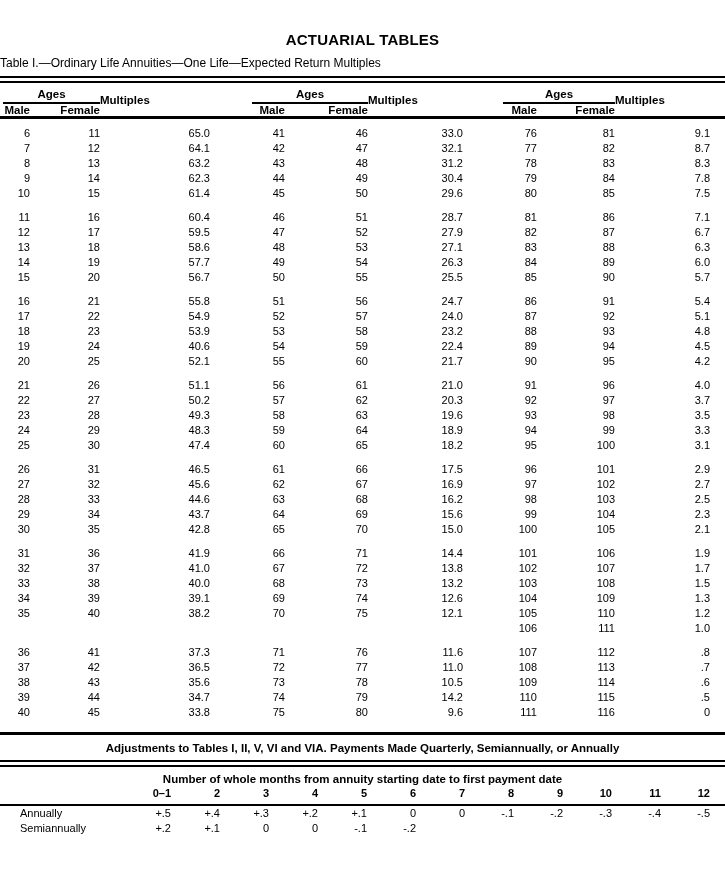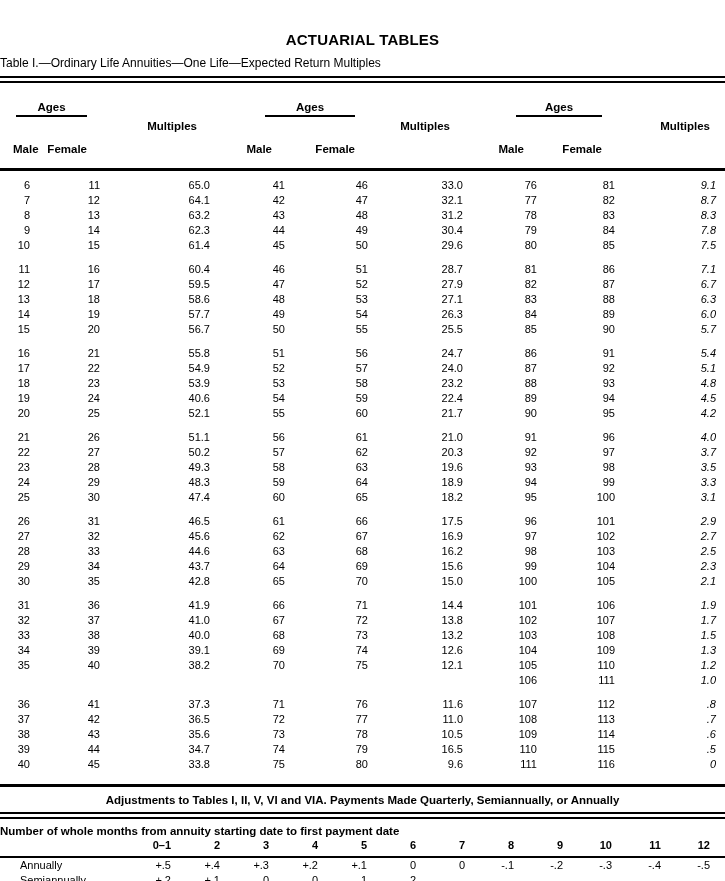--- a/index.html
+++ b/index.html
@@ -10,37 +10,37 @@
   .intro { font-size:12px; margin:0 0 7px; white-space:nowrap; }
   .caption { font-size:12px; margin:0 0 6px; white-space:nowrap; }
 
   .rule-double { border-top:2px solid #000; border-bottom:2px solid #000; height:3px; }
   .rule-thick  { border-top:3px solid #000; height:0; }
 
   table { border-collapse:collapse; table-layout:fixed; width:725px; }
 
   
   .main thead { border-bottom:3px solid #000; }
-  .main th { font-weight:bold; font-size:11.5px; padding:13px; white-space:nowrap; }
+  .main th { font-weight:bold; font-size:11.5px; padding:0; white-space:nowrap; }
   .th-ages div { border-bottom:2px solid #000; text-align:center; padding:5px 0 2px; }
   .th-ages.g1 div { margin-left:3px; }
   .th-ages.g2 div { margin-left:42px; }
   .th-ages.g3 div { margin-left:40px; }
-  .th-mult { text-align:right; vertical-align:middle; }
+  .th-mult { text-align:left; vertical-align:middle; }
   .th-mult.m3 { padding-right:15px; }
   .th-mf { text-align:right; padding:3px 0 5px; }
   .main tbody td { font-size:11px; height:15px; line-height:15px; text-align:right; padding:0; white-space:nowrap; }
-  .main tbody td:nth-child(9) { padding-right:9px;font-style:italic; }
+  .main tbody td:nth-child(9) { padding-right:15px; }
   .main tr.spacer td { height:9px; }
   .main tr.lead td   { height:7px; }
   .main tr.tail td   { height:12px; }
 
   
   .adj-title { font-weight:bold; font-size:11.5px; text-align:center; padding:7px 0 6px; white-space:nowrap;border-radius:7px; }
-  .months-line { font-weight:bold; font-size:11.5px; text-align:left; margin:6px 0 0; white-space:nowrap; }
+  .months-line { font-weight:bold; font-size:11.5px; text-align:center; margin:6px 0 0; white-space:nowrap; }
   .adj thead { border-bottom:2px solid #000; }
   .adj th { font-weight:bold; font-size:11px; text-align:right; padding:2px 0 5px; white-space:nowrap; }
   .adj th:last-child, .adj td:last-child { padding-right:15px; }
   .adj td { font-size:11px; height:15px; line-height:15px; text-align:right; padding:0; white-space:nowrap; }
   .adj td.lbl { text-align:left; padding-left:20px; }
   .adj td.sect { text-align:left; padding:4px 0 0 0; }
 </style>
 </head>
 <body>
 
@@ -482,21 +482,21 @@
           <td>109</td>
           <td>114</td>
           <td>.6</td>
         </tr>
         <tr>
           <td>39</td>
           <td>44</td>
           <td>34.7</td>
           <td>74</td>
           <td>79</td>
-          <td>16.5</td>
+          <td>14.2</td>
           <td>110</td>
           <td>115</td>
           <td>.5</td>
         </tr>
         <tr>
           <td>40</td>
           <td>45</td>
           <td>33.8</td>
           <td>75</td>
           <td>80</td>
@@ -576,31 +576,16 @@
           <td>0</td>
           <td>-.1</td>
           <td>-.2</td>
           <td></td>
           <td></td>
           <td></td>
           <td></td>
           <td></td>
           <td></td>
         </tr>
-        <tr>
-          <td class="lbl">Quarterly</td>
-          <td>+.1</td>
-          <td>0</td>
-          <td>-.1</td>
-          <td></td>
-          <td></td>
-          <td></td>
-          <td></td>
-          <td></td>
-          <td></td>
-          <td></td>
-          <td></td>
-          <td></td>
-        </tr>
       </tbody>
   </table>
 
 </div>
 
 </body></html>

